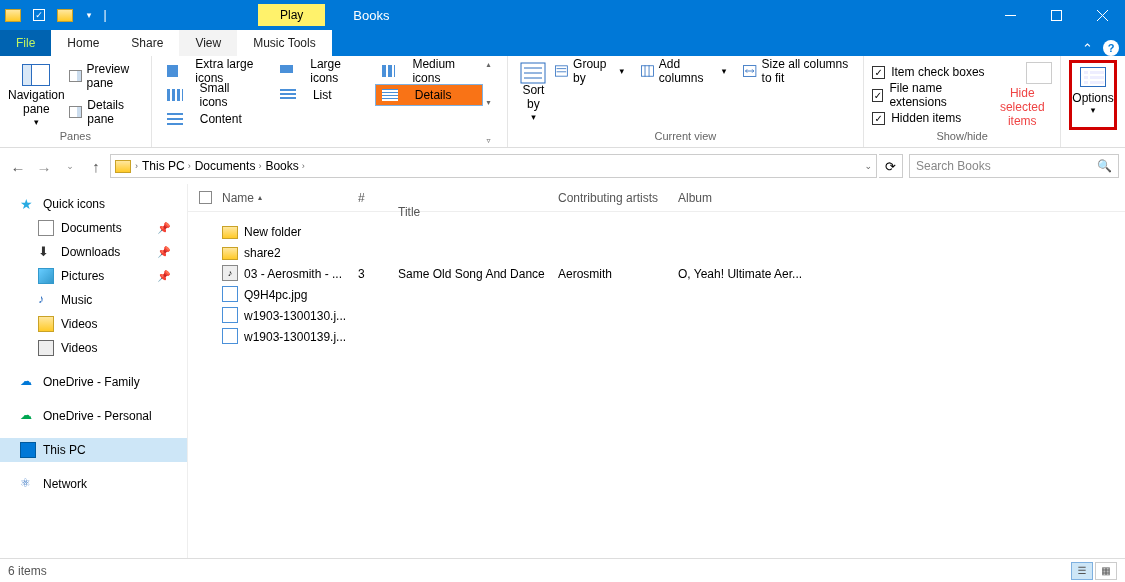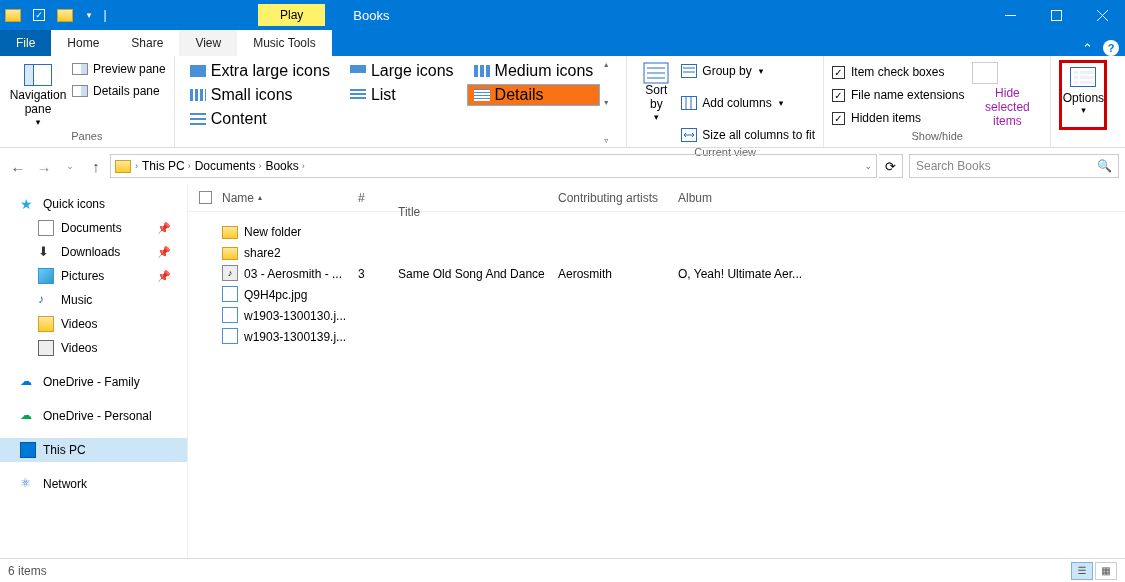--- a/index.html
+++ b/index.html
@@ -13,61 +13,61 @@
 .qat-chk { width: 12px; height: 12px; border: 1px solid #fff; display: flex; align-items: center; justify-content: center; font-size: 9px; color: #fff; }
 .qat-drop { font-size: 9px; margin-left: -2px; }
 .tab-play { background: #fff26b; color: #000; height: 22px; padding: 0 22px; display: flex; align-items: center; margin-left: 150px; font-size: 12px; }
 .title-text { margin-left: 28px; font-size: 13px; }
 .win-btns { margin-left: auto; display: flex; }
 .win-btn { width: 46px; height: 30px; display: flex; align-items: center; justify-content: center; }
 .win-btn svg { stroke: #fff; fill: none; stroke-width: 1; }
 
 
 .tabs { height: 26px; background: #0078d7; display: flex; align-items: flex-end; }
-.tab { height: 26px; padding: 0 16px; display: flex; align-items: center; color: #fef9c3; font-size: 12px; }
+.tab { height: 26px; padding: 0 16px; display: flex; align-items: center; color: #bef264; font-size: 12px; }
 .tab.file { background: #0063b1; }
 .tab.white { background: #fff; color: #222; }
 .help-area { margin-left: auto; display: flex; align-items: center; padding-right: 6px; color: #fff; }
 .help-min { font-size: 13px; margin-right: 10px; }
 .help-q { width: 16px; height: 16px; border-radius: 50%; background: #fff; color: #0078d7; font-size: 11px; display: flex; align-items: center; justify-content: center; font-weight: bold; }
 
 
 .ribbon { height: 92px; background: #fff; border-bottom: 1px solid #ddd; display: flex; }
 .rgroup { border-right: 1px solid #e5e5e5; padding: 4px 8px 2px 8px; display: flex; flex-direction: column; }
 .rgroup-body { flex: 1; display: flex; }
 .rgroup-label { text-align: center; font-size: 11px; color: #666; height: 15px; }
 .nav-pane-btn { display: flex; flex-direction: column; align-items: center; width: 60px; padding-top: 4px; }
 .nav-pane-ic { width: 28px; height: 22px; border: 1px solid #2a6cbf; display: flex; }
 .nav-pane-ic .l { width: 35%; background: #d9e8f7; border-right: 1px solid #2a6cbf; }
 .pane-opts { display: flex; flex-direction: column; gap: 8px; padding-top: 2px; padding-left: 4px; }
 .pane-opt { display: flex; align-items: center; gap: 5px; font-size: 12px; }
 .pane-ic { width: 16px; height: 12px; border: 1px solid #888; background: linear-gradient(90deg,#fff 60%,#cde 60%); }
 
 .layout-grid { display: grid; grid-template-columns: repeat(3, auto); grid-auto-rows: 22px; gap: 2px 6px; }
-.lay-btn { display: flex; align-items: center; gap: 5px; padding: 1px 6px; font-size: 16px; border: 1px solid transparent; }
+.lay-btn { display: flex; align-items: center; gap: 17px; padding: 1px 6px; font-size: 12px; border: 1px solid transparent; }
 .lay-btn.sel { border: 1px solid #7eb0e0; background: #f97316; }
 .lay-ic { width: 16px; height: 12px; display: inline-block; }
 .ic-xl { background: #4a90d9; }
 .ic-lg { background: linear-gradient(#4a90d9,#4a90d9) 0 0/8px 8px no-repeat, linear-gradient(#4a90d9,#4a90d9) 8px 0/8px 8px no-repeat; }
 .ic-md { background: repeating-linear-gradient(90deg,#4a90d9 0 4px,#fff 4px 6px); }
 .ic-sm { background: repeating-linear-gradient(90deg,#4a90d9 0 3px,#fff 3px 5px); }
 .ic-list { background: repeating-linear-gradient(#4a90d9 0 2px,#fff 2px 4px); }
 .ic-det { background: repeating-linear-gradient(#4a90d9 0 1px,#fff 1px 3px); }
 .ic-tiles { background: linear-gradient(#4a90d9,#4a90d9) 0 0/7px 5px no-repeat, linear-gradient(#4a90d9,#4a90d9) 9px 0/7px 5px no-repeat, linear-gradient(#4a90d9,#4a90d9) 0 7px/7px 5px no-repeat, linear-gradient(#4a90d9,#4a90d9) 9px 7px/7px 5px no-repeat; }
 .ic-cont { background: repeating-linear-gradient(#4a90d9 0 2px,#fff 2px 5px); }
 .scroll-col { width: 14px; display: flex; flex-direction: column; justify-content: space-between; margin-left: 4px; font-size: 8px; color: #666; }
 .sort-btn { display: flex; flex-direction: column; align-items: center; width: 42px; padding-top: 2px; }
 .sort-ic { width: 26px; height: 22px; }
-.cv-opts { display: flex; flex-direction: column; gap: 10px; padding-left: 4px; }
+.cv-opts { display: flex; gap: 17px; padding-left: 4px; }
 .cv-opt { display: flex; align-items: center; gap: 5px; font-size: 12px; height: 22px; }
 .cv-ic { width: 16px; height: 14px; }
 .sh-opts { display: flex; flex-direction: column; gap: 3px; padding-top: 2px; }
 .sh-opt { display: flex; align-items: center; gap: 6px; font-size: 12px; height: 20px; }
 .chk { width: 13px; height: 13px; border: 1px solid #333; display: flex; align-items: center; justify-content: center; font-size: 10px; }
-.hide-btn { display: flex; flex-direction: column; align-items: flex-start; width: 70px; padding-top: 2px; margin-left: 8px; color: #a21caf; }
+.hide-btn { display: flex; flex-direction: column; align-items: flex-end; width: 70px; padding-top: 2px; margin-left: 8px; color: #ef4444; }
 .hide-ic { width: 26px; height: 22px; border: 1px solid #ccc; }
 .options-btn { display: flex; flex-direction: column; align-items: center; width: 48px; padding: 4px 0; border: 3px solid #d10000; }
 .opt-ic { width: 26px; height: 20px; border: 1px solid #2a6cbf; background: linear-gradient(#eef,#eef) 3px 3px/4px 3px no-repeat, linear-gradient(#eef,#eef) 9px 3px/14px 3px no-repeat, linear-gradient(#eef,#eef) 3px 8px/4px 3px no-repeat, linear-gradient(#eef,#eef) 9px 8px/14px 3px no-repeat, linear-gradient(#eef,#eef) 3px 13px/4px 3px no-repeat, linear-gradient(#eef,#eef) 9px 13px/14px 3px no-repeat, #fff; }
 
 
 .addr-row { height: 36px; display: flex; align-items: center; padding: 0 6px; gap: 2px; }
 .navbtn { width: 24px; height: 24px; display: flex; align-items: center; justify-content: center; color: #888; font-size: 15px; }
 .navbtn.active { color: #555; }
 .addr { flex: 1; height: 24px; border: 1px solid #ccc; display: flex; align-items: center; padding: 0 4px; gap: 4px; font-size: 12px; }
 .crumb { display: flex; align-items: center; gap: 3px; }

